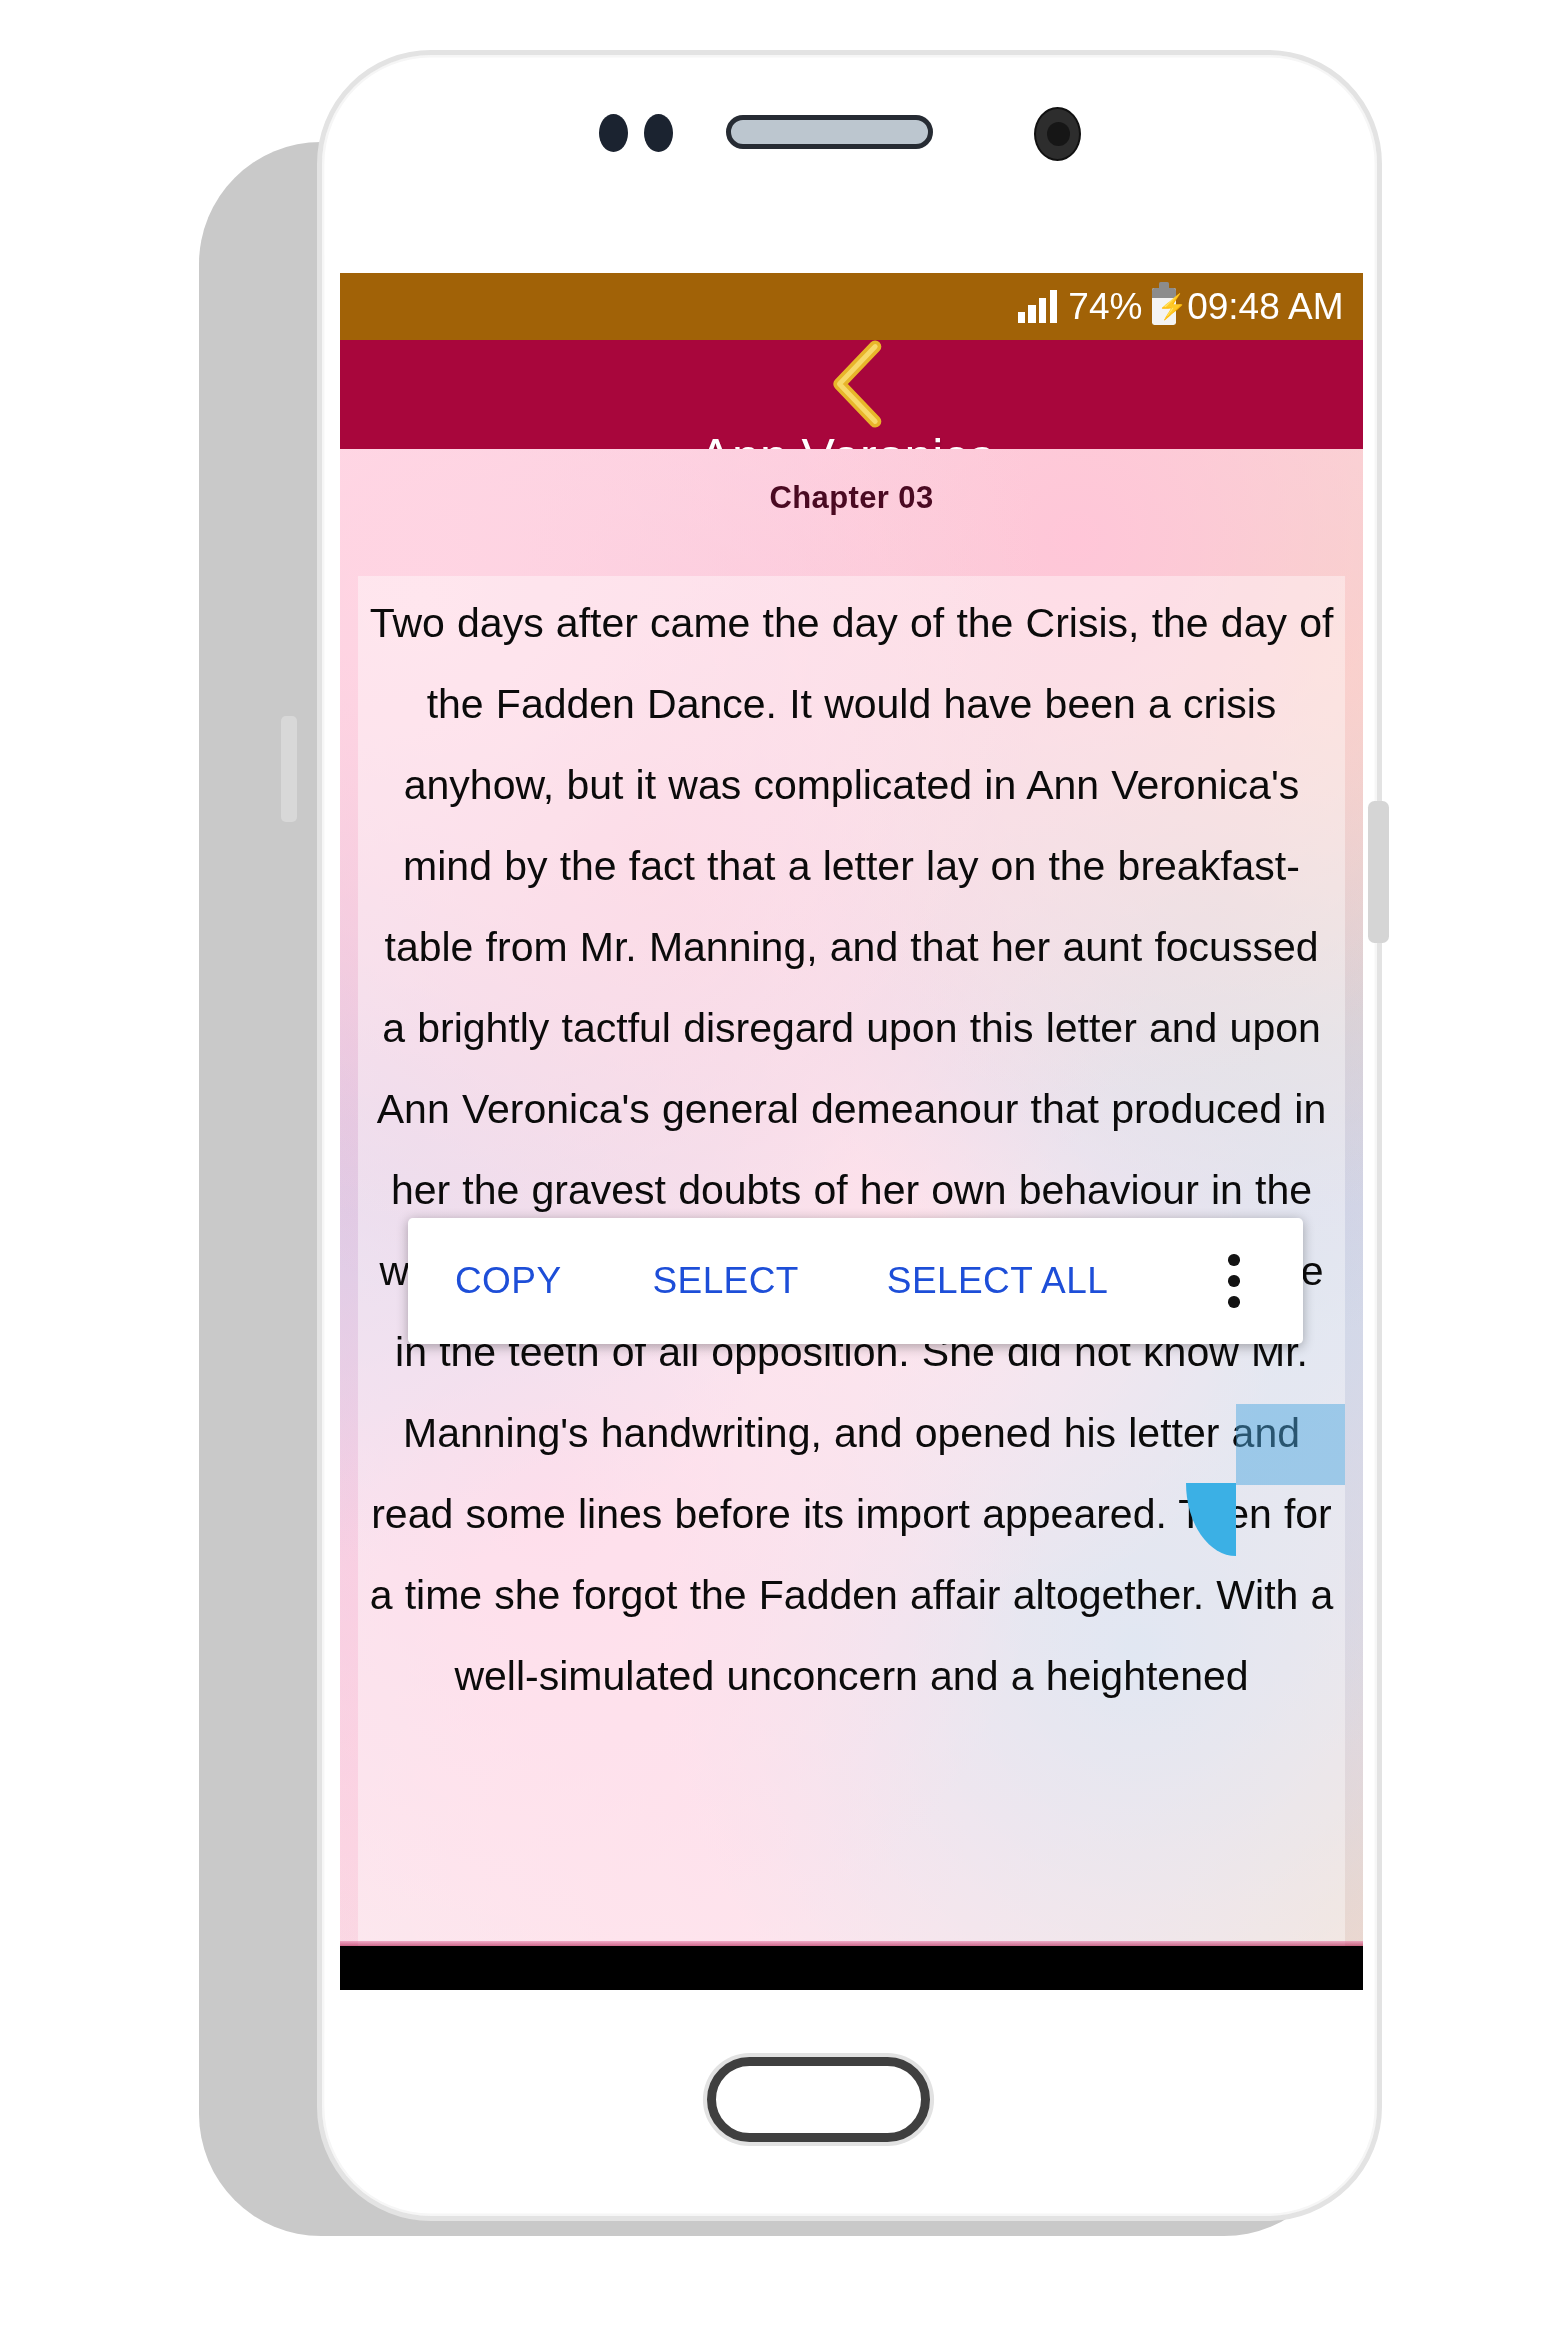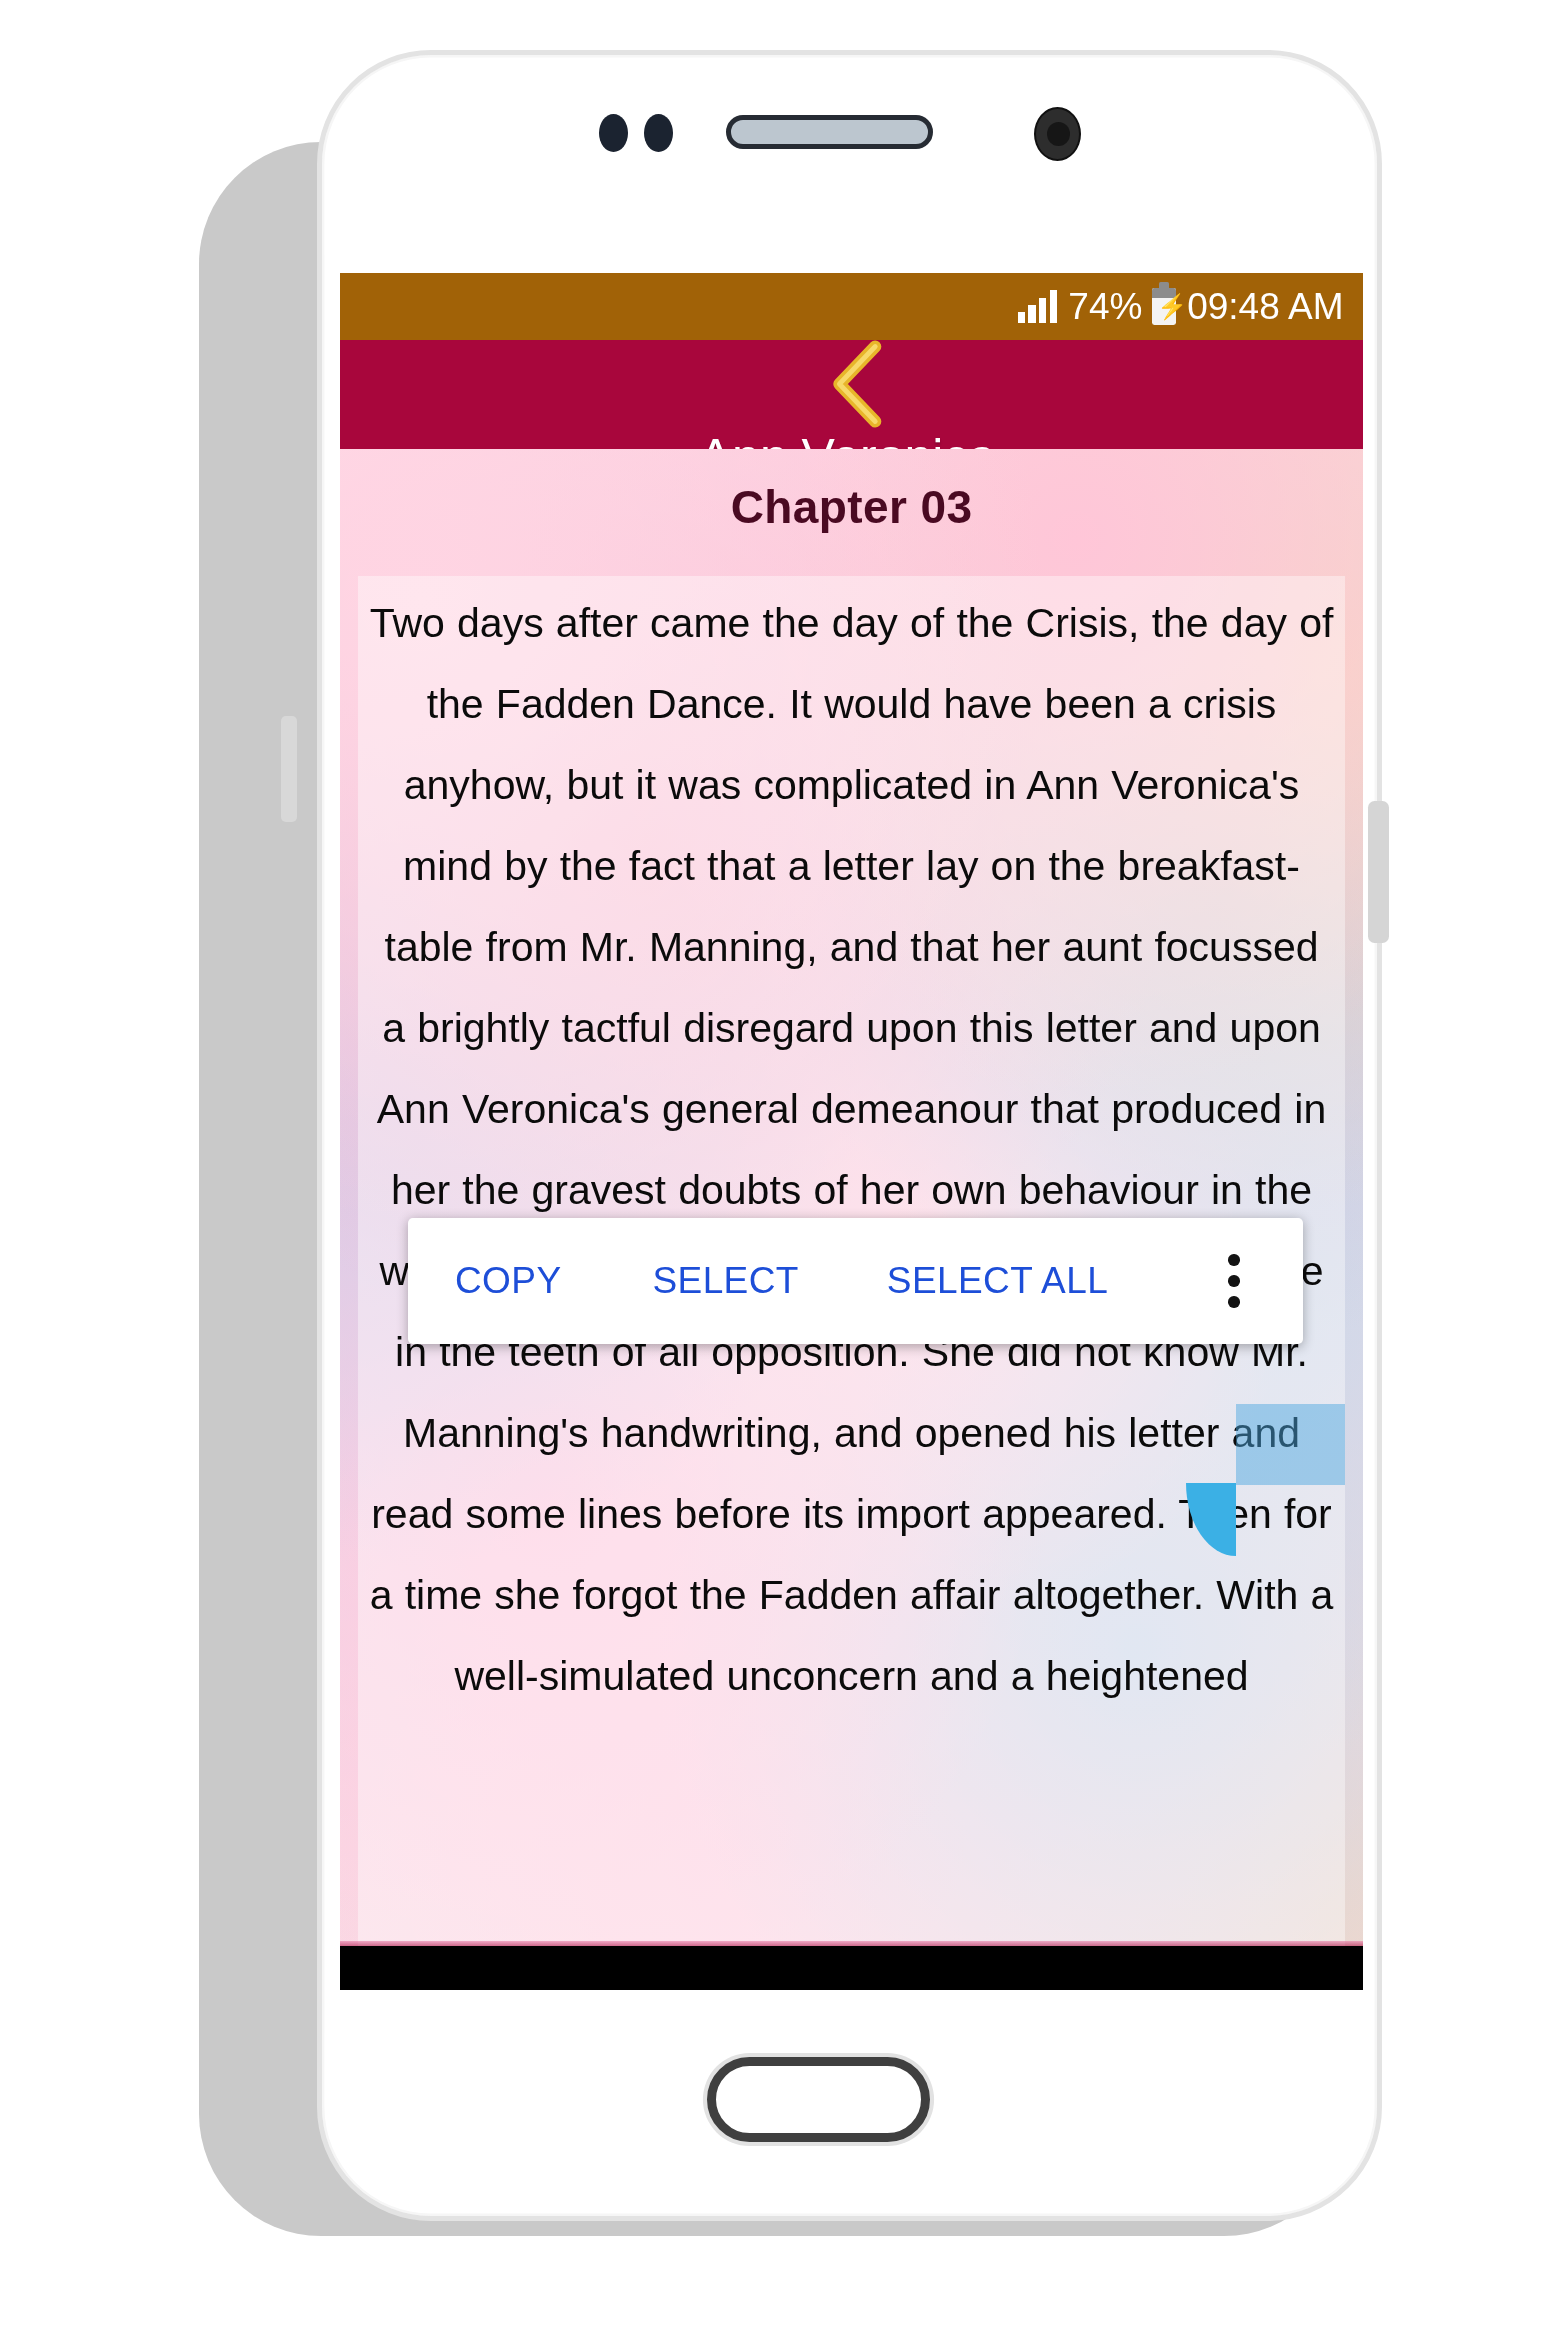--- a/index.html
+++ b/index.html
@@ -207,21 +207,21 @@
       radial-gradient(circle at 97% 97%, #f3d7c6 0%, rgba(243,215,198,0) 30%),
       linear-gradient(160deg, #ffd9e7 0%, #f3d9e8 28%, #e4dcee 52%, #f8dbe6 74%, #fadfe2 100%);
     filter: none;
   }
 
   
   .chapter-title {
     position: absolute;
     left: 0; right: 0; top: 31px;
     text-align: center;
-    font-size: 46px;
+    font-size: 31px;
     font-weight: bold;
     color: #4a0a22;
     font-family: "Liberation Sans", sans-serif;
     letter-spacing: 0.4px;
   }
 
   
   .text-pane {
     position: absolute;
     left: 18px; right: 18px;

